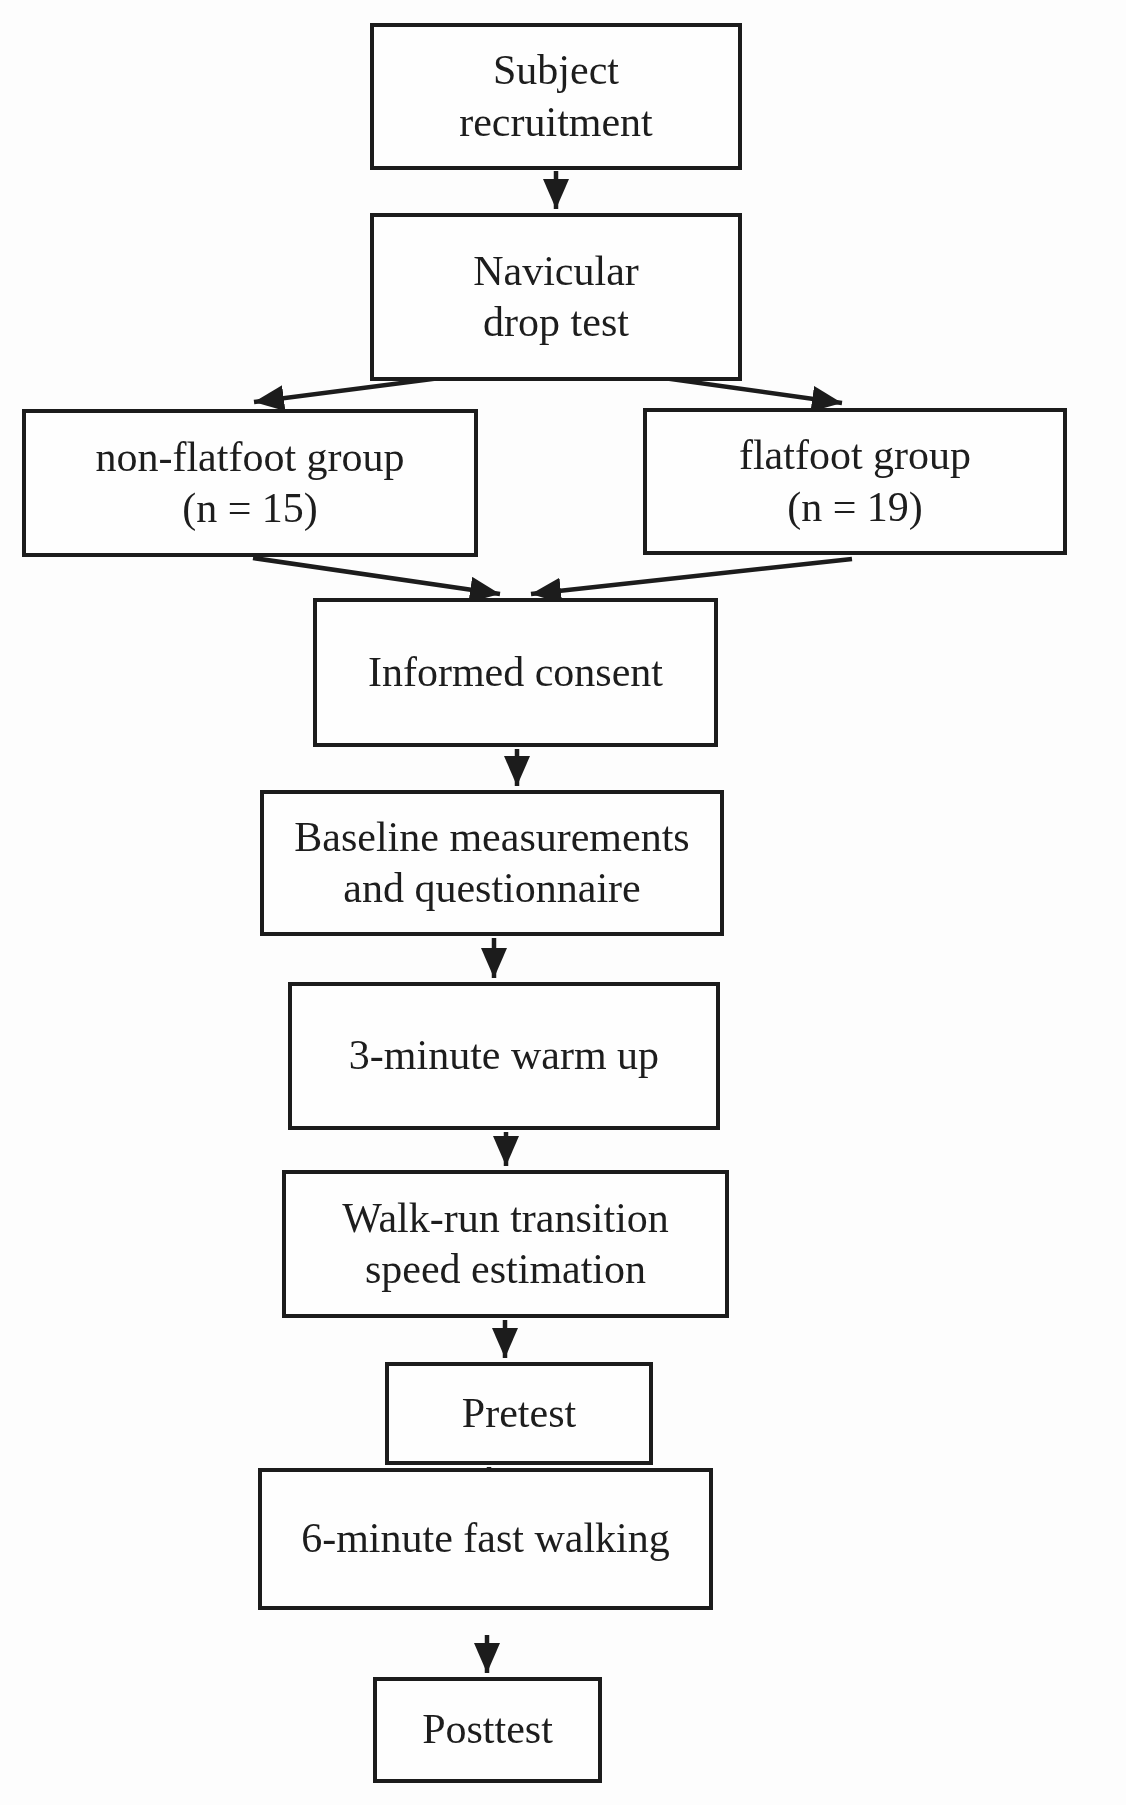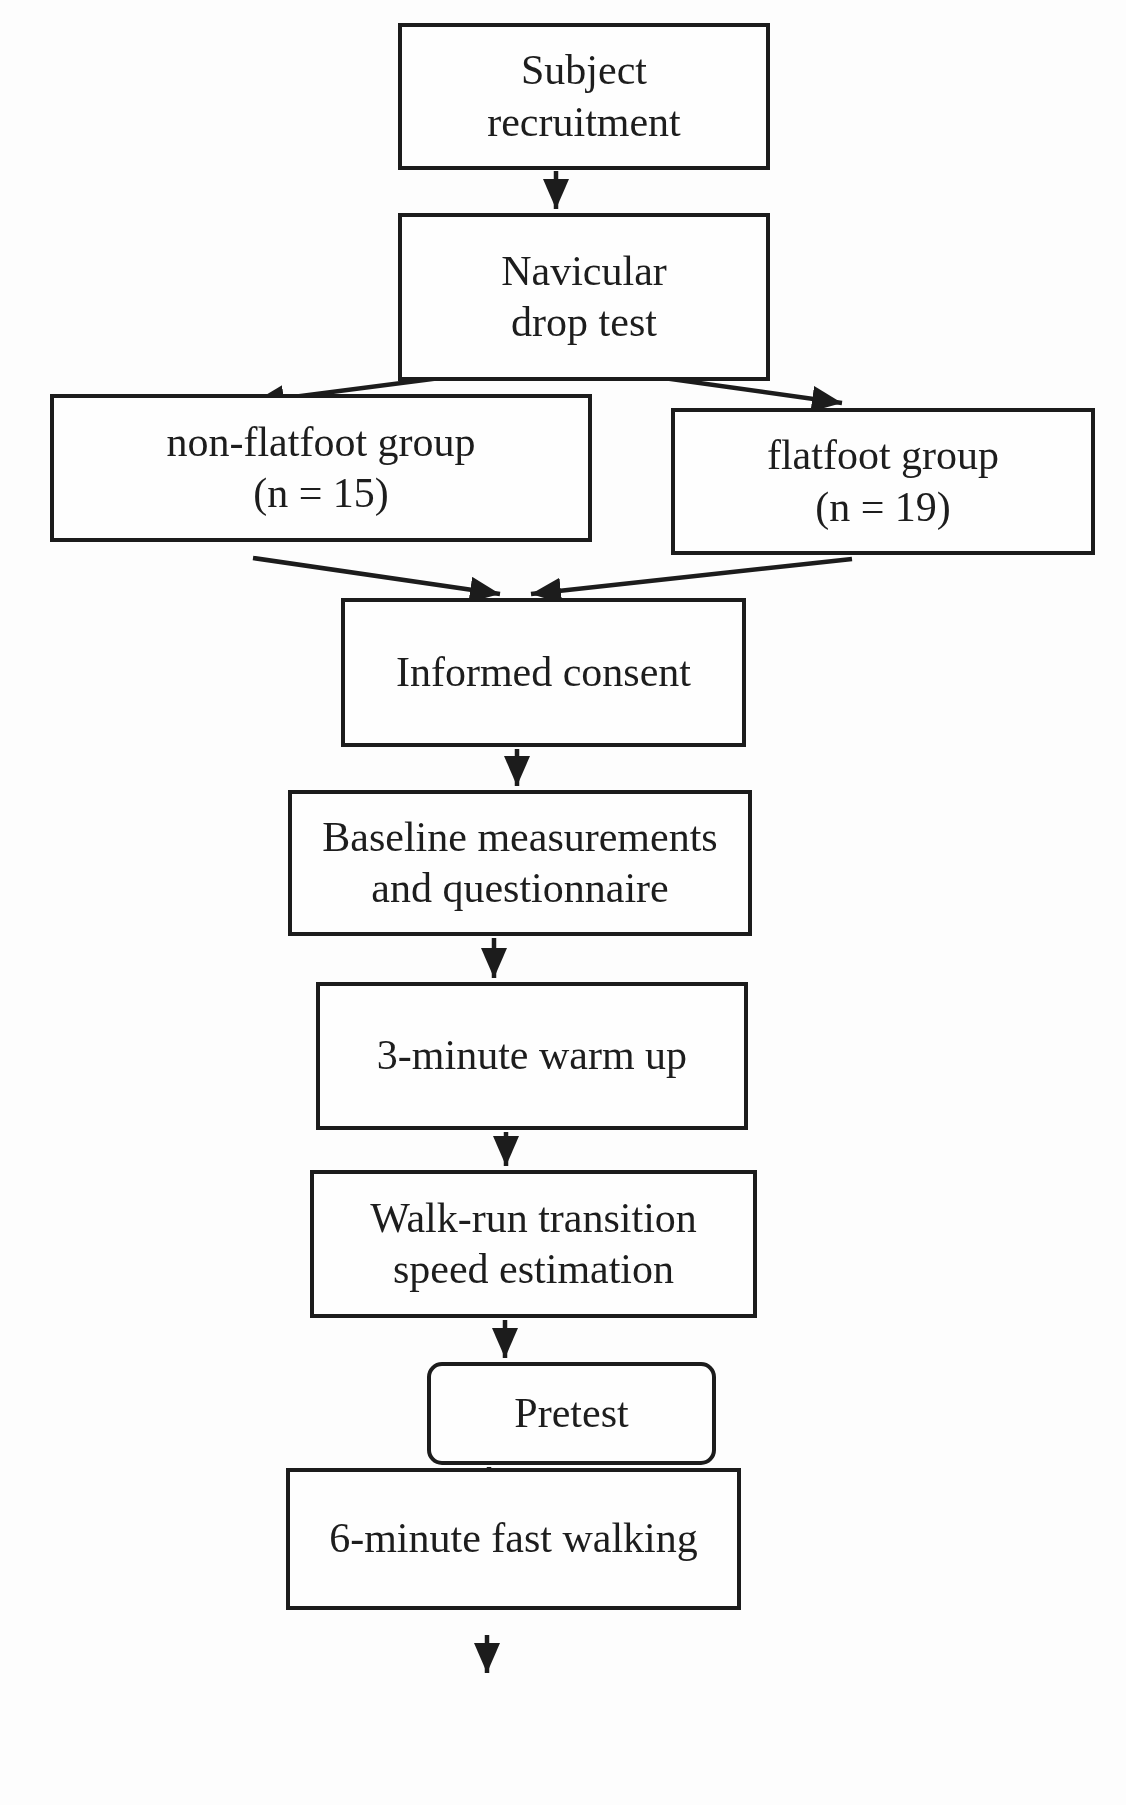--- a/index.html
+++ b/index.html
@@ -25,21 +25,20 @@
   }
   .node {
     position: absolute;
     box-sizing: border-box;
     border: 4px solid #1c1c1c;
     background: #fefefe;
     display: flex;
     align-items: center;
     justify-content: center;
     text-align: center;
-    margin-left: 28px;
   }
   .lbl {
     white-space: pre-line;
     font-size: 42px;
     line-height: 1.22;
     color: #1d1d1d;
     padding: 0 4px;
   }
 </style>
 </head>
@@ -69,21 +68,21 @@
   <div class="node" style="left:370px; top:23px; width:372px; height:147px;">
     <span class="lbl">Subject
 recruitment</span>
   </div>
 
   <div class="node" style="left:370px; top:213px; width:372px; height:168px;">
     <span class="lbl">Navicular
 drop test</span>
   </div>
 
-  <div class="node" style="left:22px; top:394px; width:542px; height:148px;">
+  <div class="node" style="left:22px; top:409px; width:456px; height:148px;">
     <span class="lbl">non-flatfoot group
 (n = 15)</span>
   </div>
 
   <div class="node" style="left:643px; top:408px; width:424px; height:147px;text-align:center;">
     <span class="lbl">flatfoot group
 (n = 19)</span>
   </div>
 
   <div class="node" style="left:313px; top:598px; width:405px; height:149px;">
@@ -97,22 +96,25 @@
 
   <div class="node" style="left:288px; top:982px; width:432px; height:148px;">
     <span class="lbl">3-minute warm up</span>
   </div>
 
   <div class="node" style="left:282px; top:1170px; width:447px; height:148px;">
     <span class="lbl">Walk-run transition
 speed estimation</span>
   </div>
 
-  <div class="node" style="left:399px; top:1362px; width:289px; height:103px;border-radius:15px;">
+  <div class="node" style="left:385px; top:1362px; width:268px; height:103px;">
     <span class="lbl">Pretest</span>
   </div>
 
   <div class="node" style="left:258px; top:1468px; width:455px; height:142px;justify-content:center;">
     <span class="lbl">6-minute fast walking</span>
   </div>
 
+  <div class="node" style="left:373px; top:1677px; width:229px; height:106px;">
+    <span class="lbl">Posttest</span>
+  </div>
 
 </div>
 
 </body></html>

